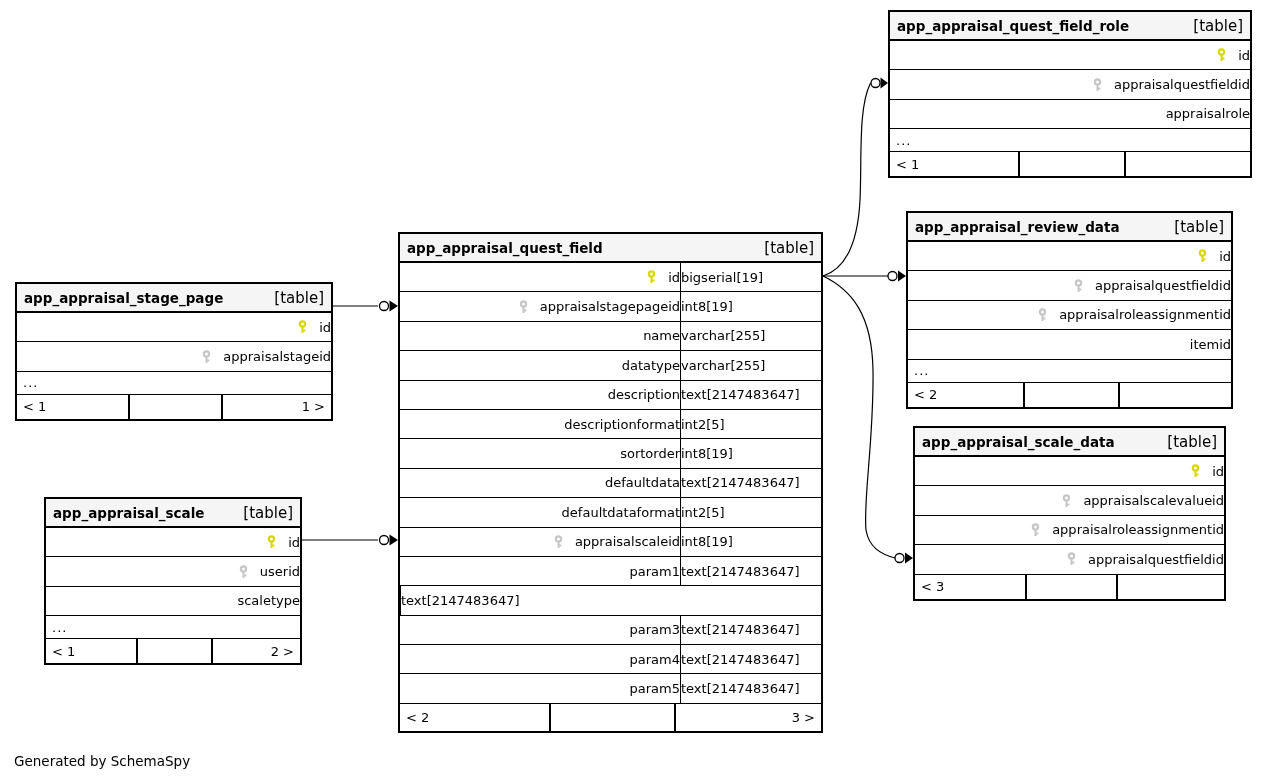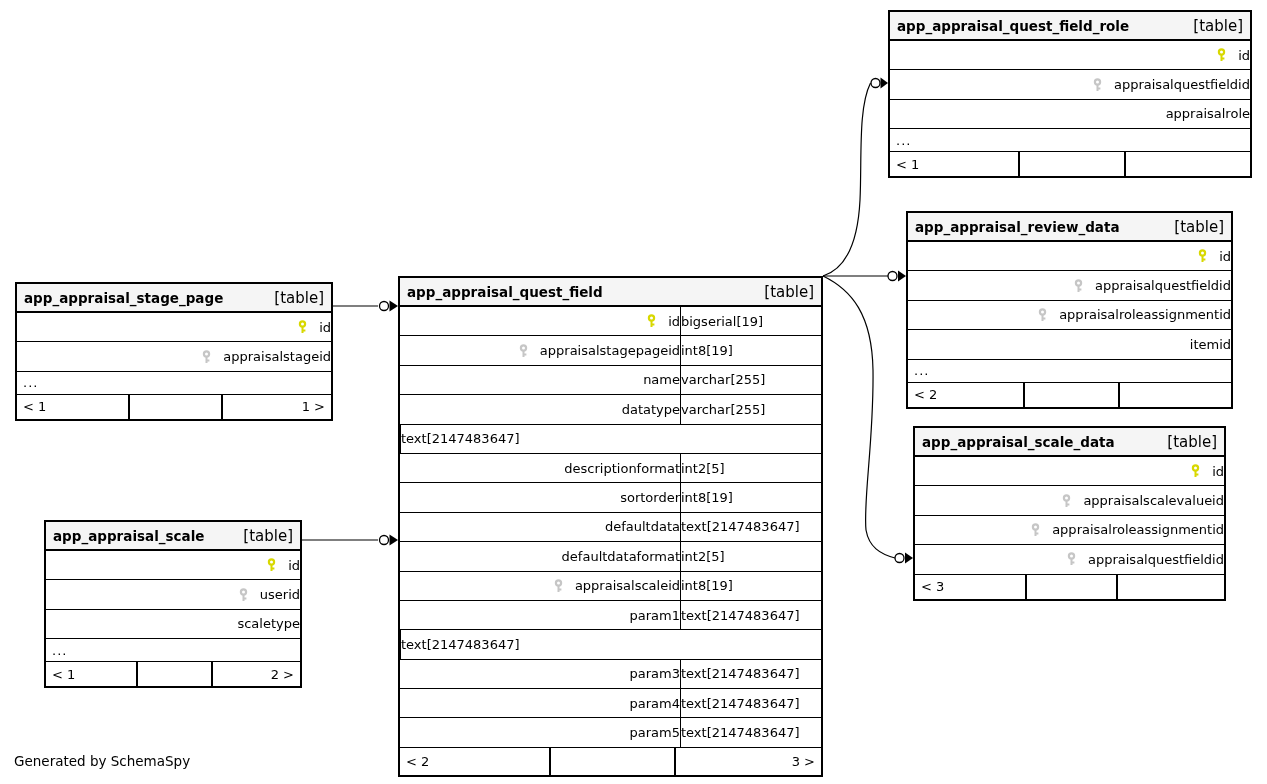--- a/index.html
+++ b/index.html
@@ -116,21 +116,21 @@
         </div>
       </div>
       <div class="dots">...</div>
       <div class="tbl-footer">
         <div class="fcell f0">&lt; 1</div>
         <div class="fcell f1"></div>
         <div class="fcell f2">1 &gt;</div>
       </div>
     </div>
 
-  <div class="tbl" style="left:44px; top:497px; width:258px;margin-top:23px;">
+  <div class="tbl" style="left:44px; top:497px; width:258px;">
       <div class="tbl-header">
         <span class="tbl-title">app_appraisal_scale</span>
         <span class="tbl-badge">[table]</span>
       </div>
       <div class="row">
         <div class="cname">
           <span class="icon-slot">
             <svg width="11" height="14" viewBox="0 0 11 14">
               <circle cx="5.5" cy="4" r="2.6" fill="none" stroke="#d8d800" stroke-width="2.2"></circle>
               <path d="M5.5 6.6 L5.5 13 M5.5 10.6 L8.4 10.6" fill="none" stroke="#d8d800" stroke-width="2"></path>
@@ -157,21 +157,21 @@
         </div>
       </div>
       <div class="dots">...</div>
       <div class="tbl-footer">
         <div class="fcell f0">&lt; 1</div>
         <div class="fcell f1"></div>
         <div class="fcell f2">2 &gt;</div>
       </div>
     </div>
 
-  <div class="tbl" style="left:398px; top:232px; width:425px;margin-top:44px;">
+  <div class="tbl" style="left:398px; top:232px; width:425px;">
       <div class="tbl-header">
         <span class="tbl-title">app_appraisal_quest_field</span>
         <span class="tbl-badge">[table]</span>
       </div>
       <div class="row typed">
         <div class="cname">
           <span class="icon-slot">
             <svg width="11" height="14" viewBox="0 0 11 14">
               <circle cx="5.5" cy="4" r="2.6" fill="none" stroke="#d8d800" stroke-width="2.2"></circle>
               <path d="M5.5 6.6 L5.5 13 M5.5 10.6 L8.4 10.6" fill="none" stroke="#d8d800" stroke-width="2"></path>
@@ -201,20 +201,24 @@
         <div class="ctype">varchar[255]</div>
       </div>
       <div class="row typed">
         <div class="cname">
           <span class="icon-slot"></span>
           <span class="colname">datatype</span>
         </div>
         <div class="ctype">varchar[255]</div>
       </div>
       <div class="row typed">
+        <div class="cname">
+          <span class="icon-slot"></span>
+          <span class="colname">description</span>
+        </div>
         <div class="ctype">text[2147483647]</div>
       </div>
       <div class="row typed">
         <div class="cname">
           <span class="icon-slot"></span>
           <span class="colname">descriptionformat</span>
         </div>
         <div class="ctype">int2[5]</div>
       </div>
       <div class="row typed">

